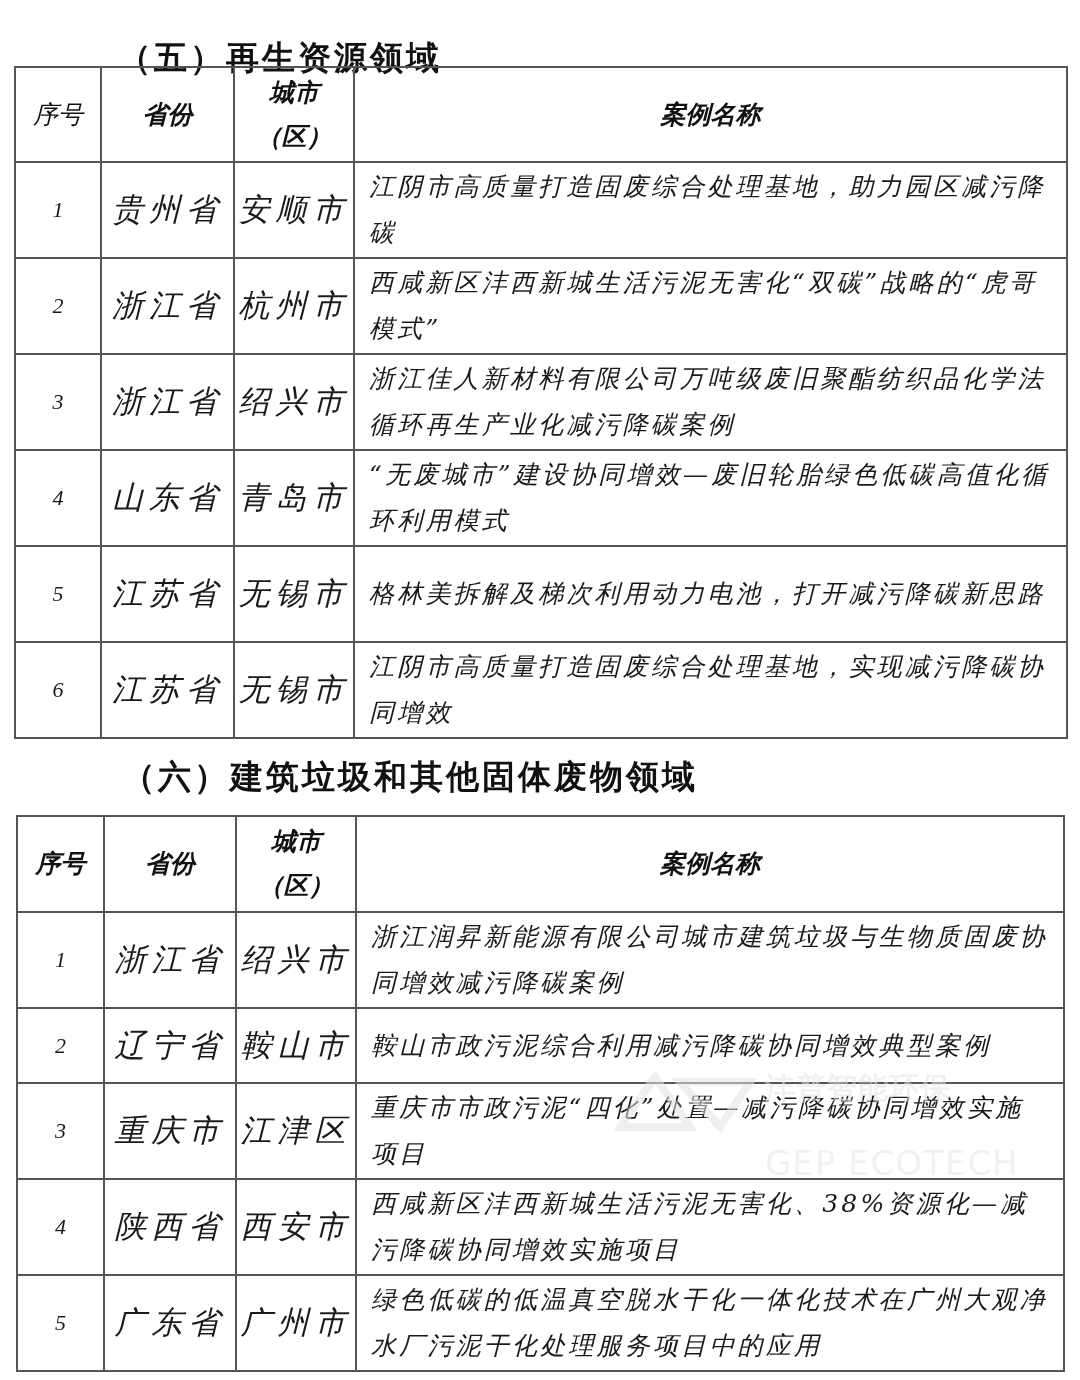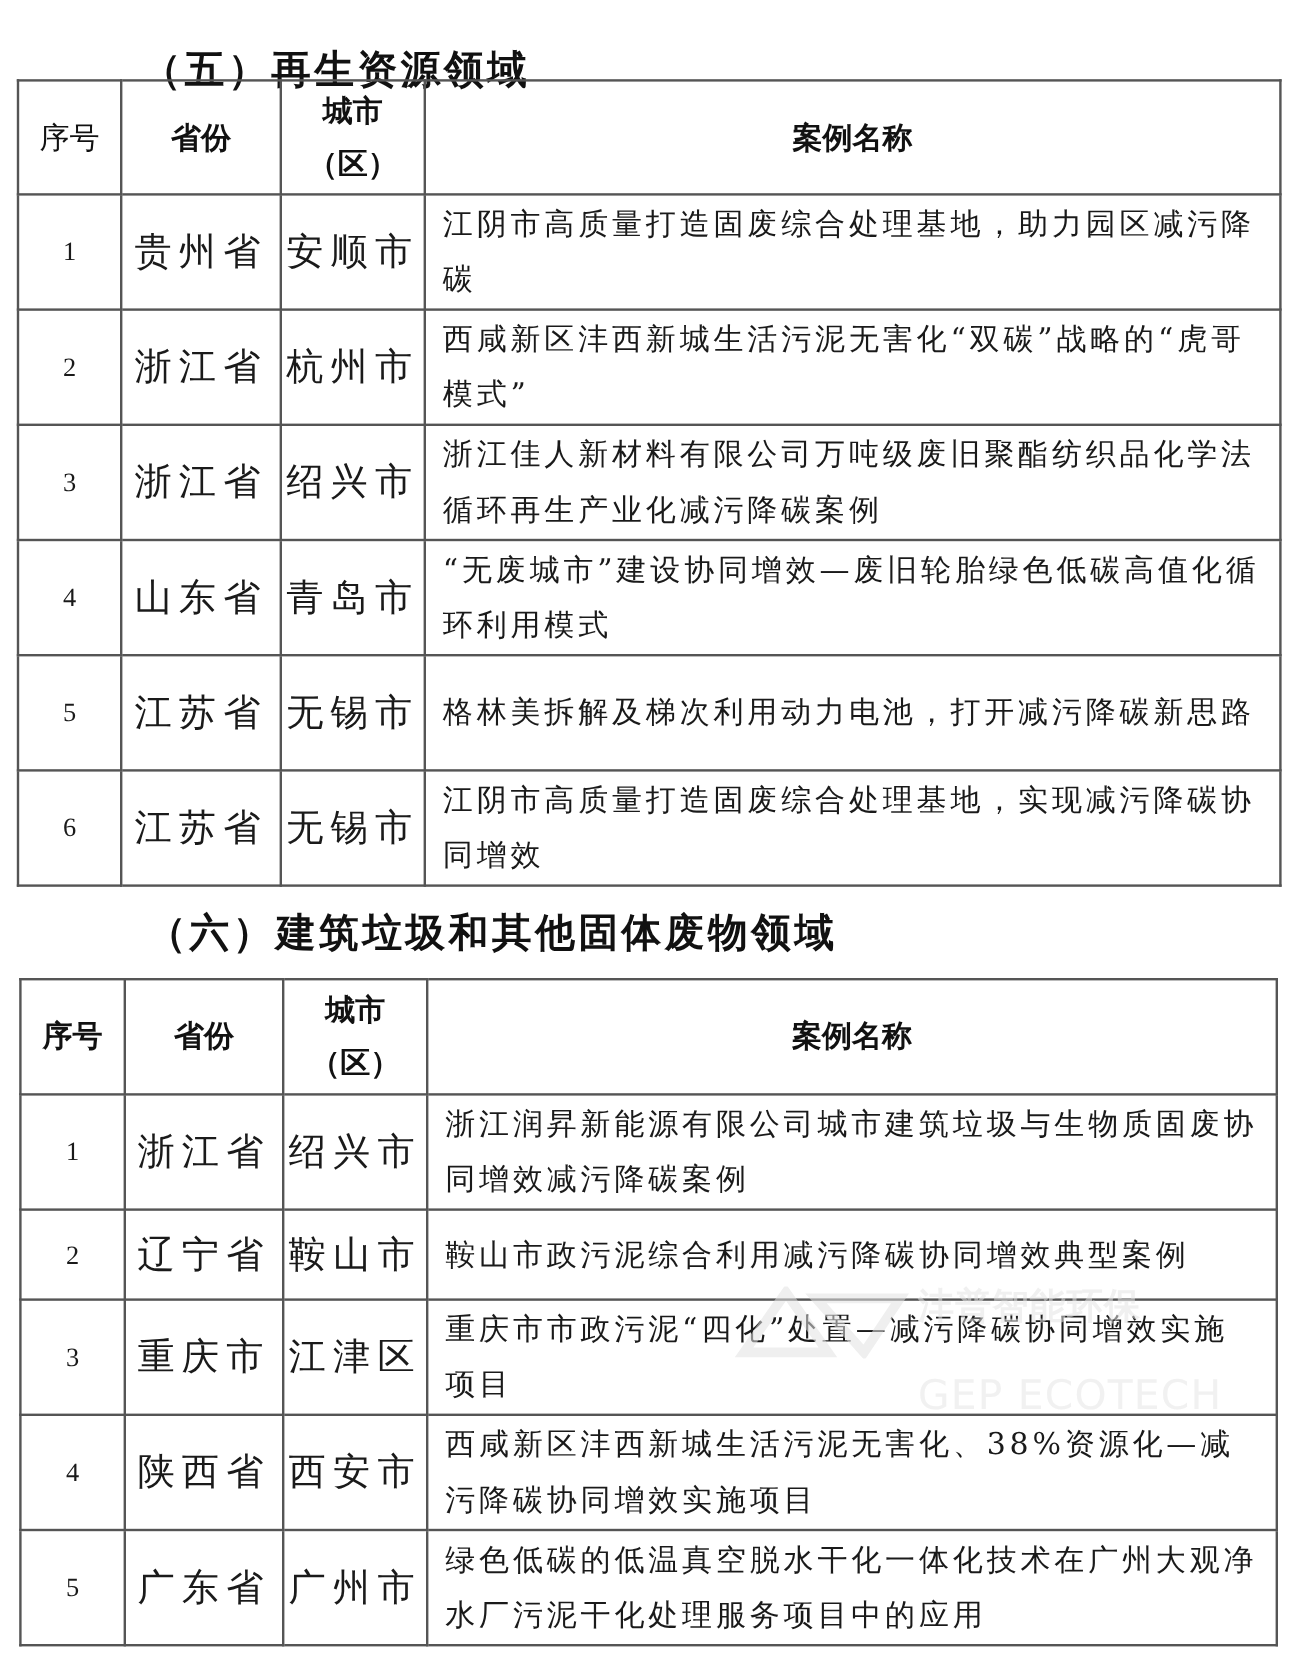--- a/index.html
+++ b/index.html
@@ -24,20 +24,21 @@
       color: #111;
       white-space: nowrap;
     }
     #title-1 { left: 118px; top: 6px; margin-top: 30px; }
     #title-2 { left: 122px; top: 755px; }
 
     table.cases {
       position: absolute;
       border-collapse: collapse;
       table-layout: fixed;
+      font-style: italic;
     }
     #table-1 { left: 14px; top: 66px; width: 1052px; }
     #table-2 { left: 16px; top: 815px; width: 1047px; }
 
     table.cases td, table.cases th {
       border: 2px solid #555;
       padding: 0;
       vertical-align: middle;
     }
     table.cases th {

